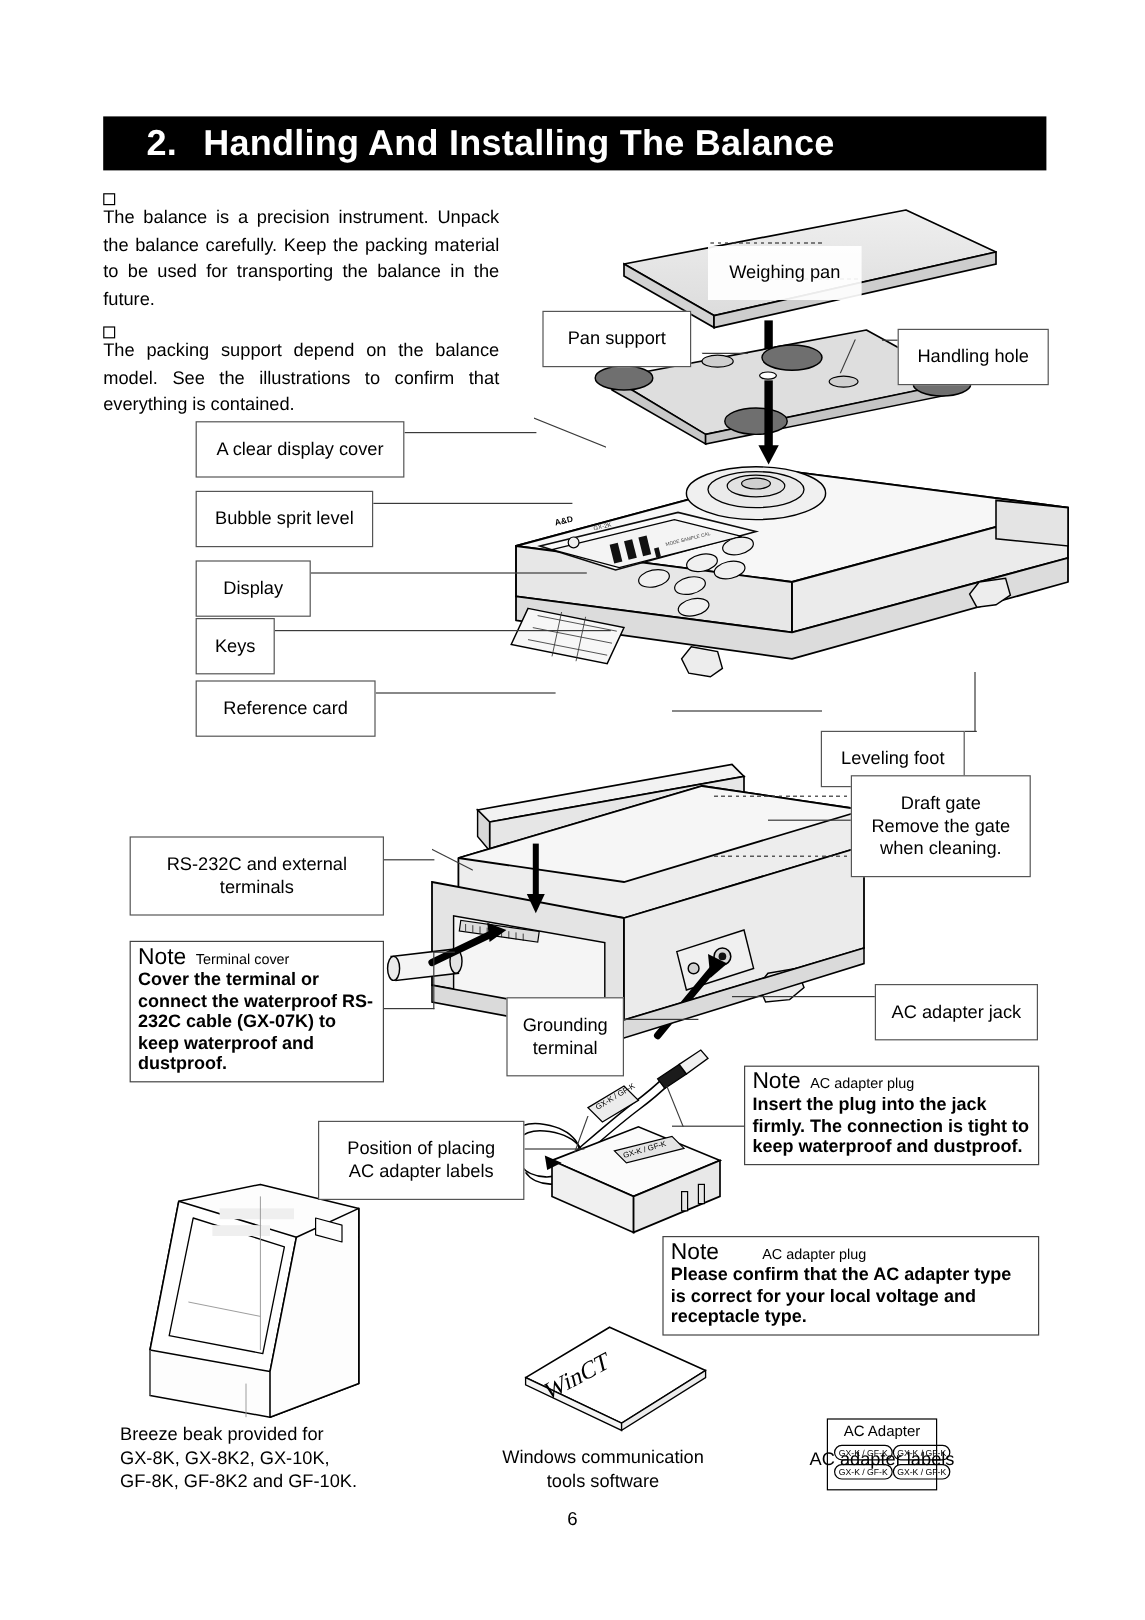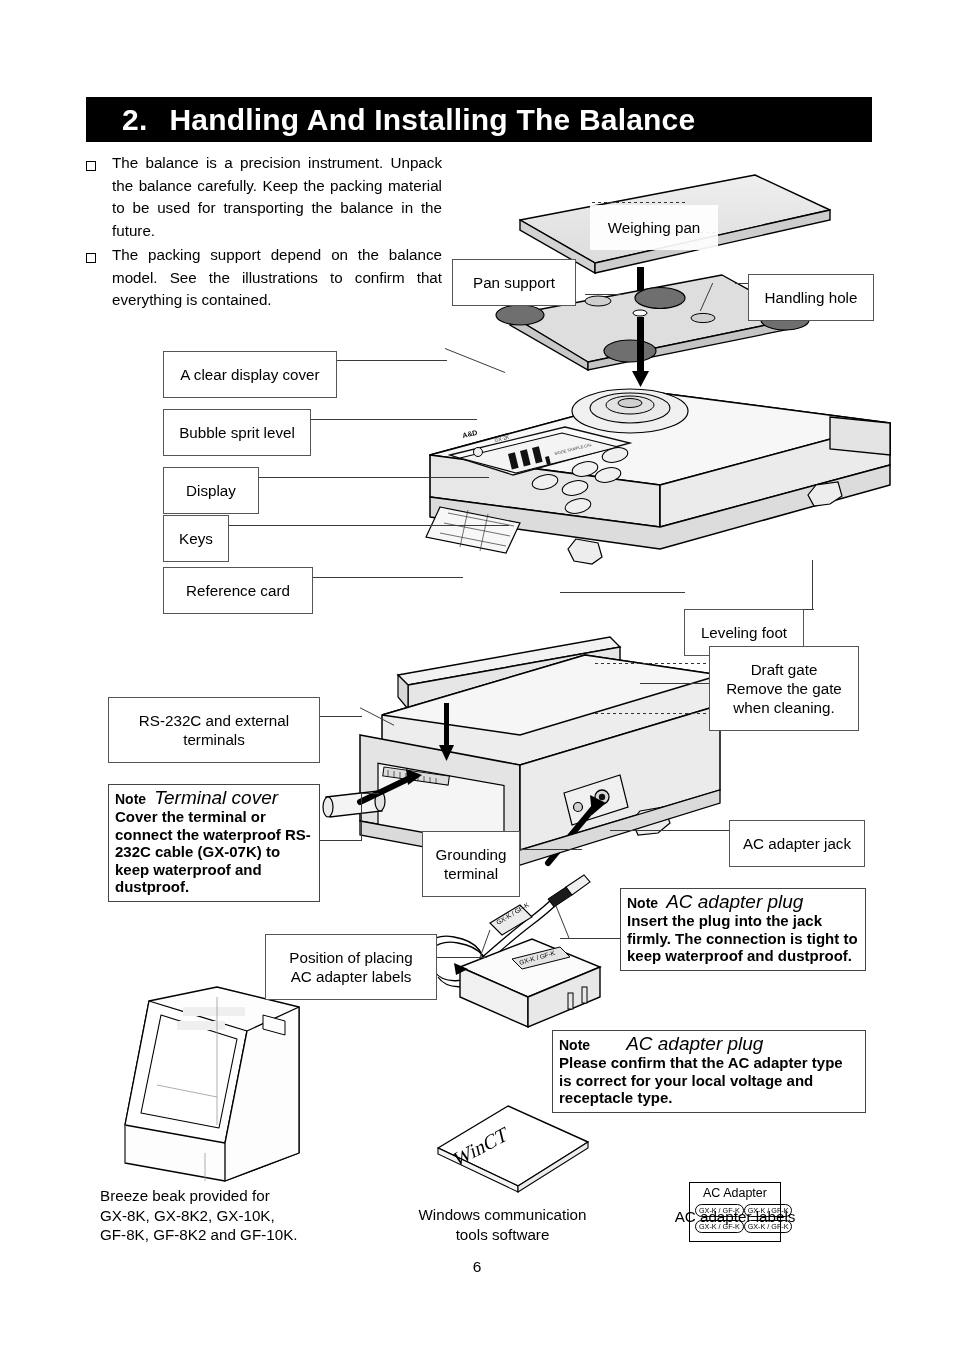--- a/index.html
+++ b/index.html
@@ -13,21 +13,21 @@
   .chapter-bar{
     position:absolute;left:86px;top:97px;width:786px;height:45px;
     background:#000;color:#fff;display:flex;align-items:center;
     padding-left:36px;box-sizing:border-box;
     font-size:30px;font-weight:bold;letter-spacing:.2px;
   }
   .chapter-num{margin-right:22px;}
 
   
   .intro{position:absolute;left:86px;top:152px;width:372px;}
-  .bullet-row{display:flex;margin-bottom:2px;}
+  .bullet-row{display:flex;margin-bottom:2px;flex-direction:column;}
   .bullet-sq{
     width:8px;height:8px;border:1.3px solid #000;background:#fff;
     margin-top:9px;margin-right:16px;flex:0 0 auto;
   }
   .bullet-text{
     font-size:15.2px;line-height:22.5px;text-align:justify;
     width:330px;
   }
 
   
@@ -38,22 +38,22 @@
     z-index:30;
   }
   .lbl.plain{border:none;background:rgba(255,255,255,.92);}
 
   
   .note{
     position:absolute;background:#fff;border:1.3px solid #444;
     box-sizing:border-box;z-index:32;padding:4px 6px 5px 6px;
   }
   .note-head{font-size:15px;line-height:18px;}
-  .note-head b{font-weight:bold;font-size:14px;}
-  .note-head .sub{font-weight:normal;font-size:19px;margin-left:8px;font-style:italic;}
+  .note-head b{font-weight:normal;font-size:19px;}
+  .note-head .sub{font-weight:normal;font-size:12px;margin-left:8px;}
   .note-body{font-size:15px;line-height:17.6px;font-weight:bold;}
 
   
   .ln{position:absolute;background:#3a3a3a;z-index:25;}
   .lnh{height:1.2px;}
   .lnv{width:1.2px;}
 
   
   .art{position:absolute;z-index:10;}
   .art svg{display:block;}

